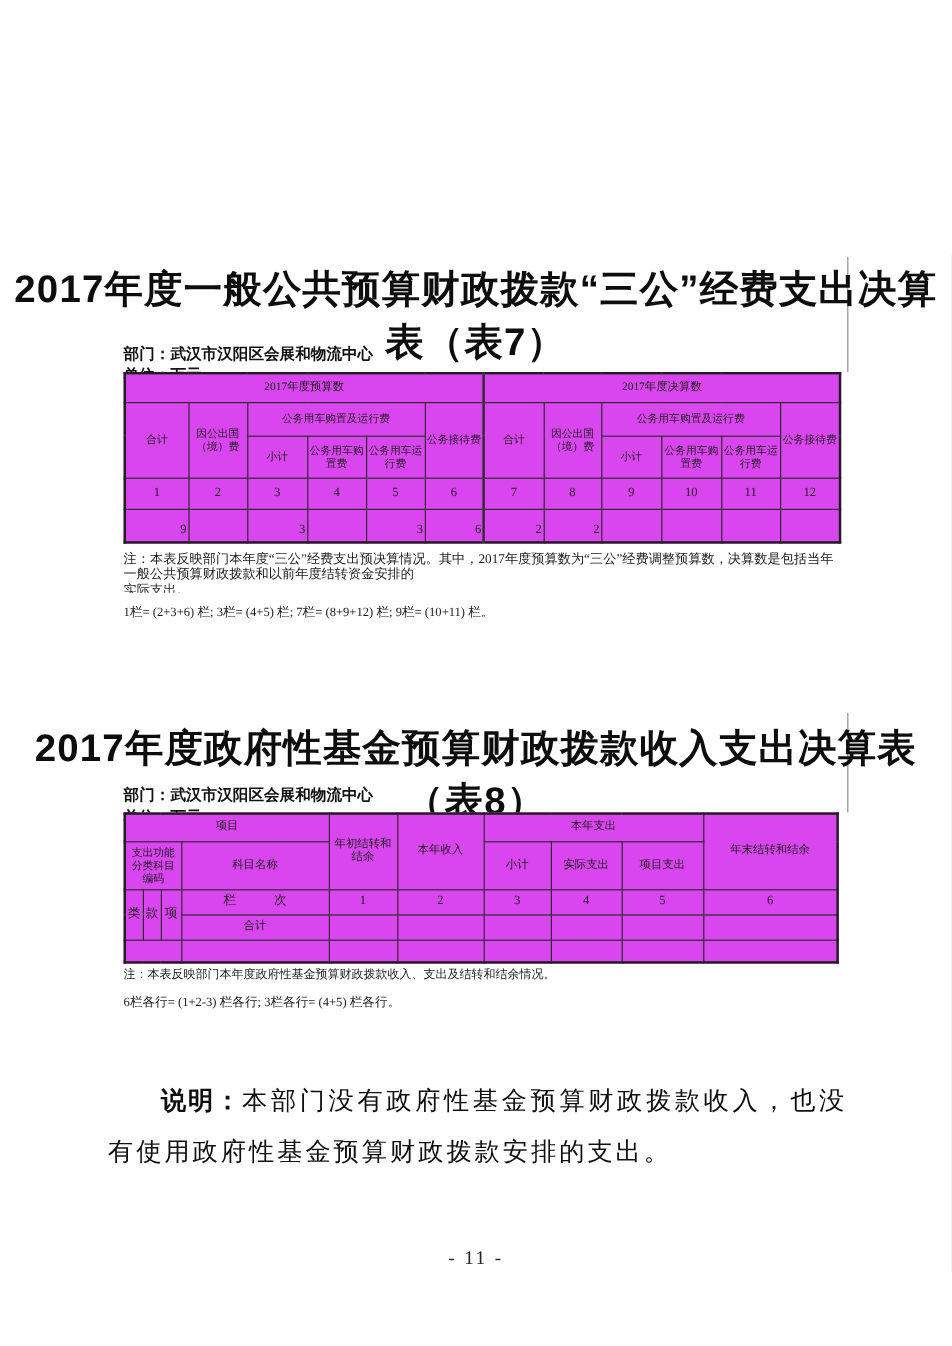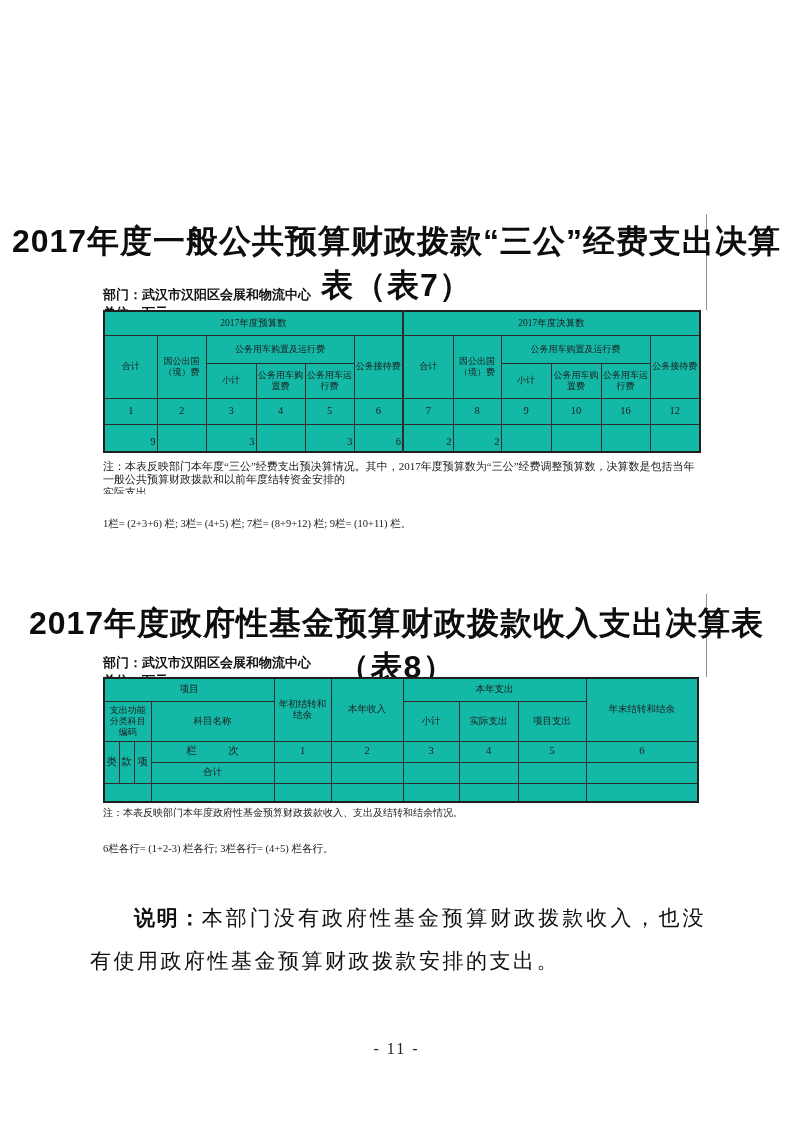--- a/index.html
+++ b/index.html
@@ -19,21 +19,21 @@
     color:#0d0d0d;
   }
 
   
   .meta-row {
     left:103px; width:596px; display:flex; justify-content:space-between;
     font-size:13px; font-weight:600; color:#111;flex-direction:column;
   }
 
   
-  table.gov { border-collapse:collapse; table-layout:fixed; background:#14b8a6; }
+  table.gov { border-collapse:collapse; table-layout:fixed; background:#d946ef; }
   table.gov th, table.gov td {
     border:1px solid #2c2c2c; padding:0; margin:0;
     text-align:center; vertical-align:middle;
     font-weight:normal; color:#1c1c1c; overflow:hidden;
     line-height:1.15;
   }
   table.gov { border:2px solid #1f1f1f; }
 
   
   .t7 { width:596px; font-size:9px; }
@@ -45,21 +45,21 @@
 
   
   .t8 { width:596px; font-size:9.5px; }
   .t8 .numrow2 td { font-size:10.5px; }
   .code-inner { height:33px; overflow:hidden; line-height:11px; font-size:9px; padding:0 3px; }
   .rank-cell { letter-spacing:0; }
 
   
   .note-line { font-size:11px; color:#1a1a1a; line-height:13px; }
   .note-clip { height:8px; overflow:hidden; }
-  .formula-line { font-size:10.5px; color:#1a1a1a; margin-top:23px; }
+  .formula-line { font-size:10.5px; color:#1a1a1a; margin-top:9px; }
 
   
   .explain {
     left:90px; width:616px;
     font-size:21px; color:#0f0f0f;
     letter-spacing:2.5px; line-height:43px;
     text-align:justify; text-indent:2.1em;
   }
   .explain b { font-family:"Liberation Sans","DejaVu Sans",sans-serif; letter-spacing:1px; }
 
@@ -129,21 +129,21 @@
         <td>1</td>
         <td>2</td>
         <td>3</td>
         <td>4</td>
         <td>5</td>
         <td>6</td>
         <td class="gdiv">7</td>
         <td>8</td>
         <td>9</td>
         <td>10</td>
-        <td>16</td>
+        <td>11</td>
         <td>12</td>
       </tr>
       <tr class="valrow" style="height:28px">
         <td><span>9</span></td>
         <td><span></span></td>
         <td><span>3</span></td>
         <td><span></span></td>
         <td><span>3</span></td>
         <td><span>6</span></td>
         <td class="gdiv"><span>2</span></td>

